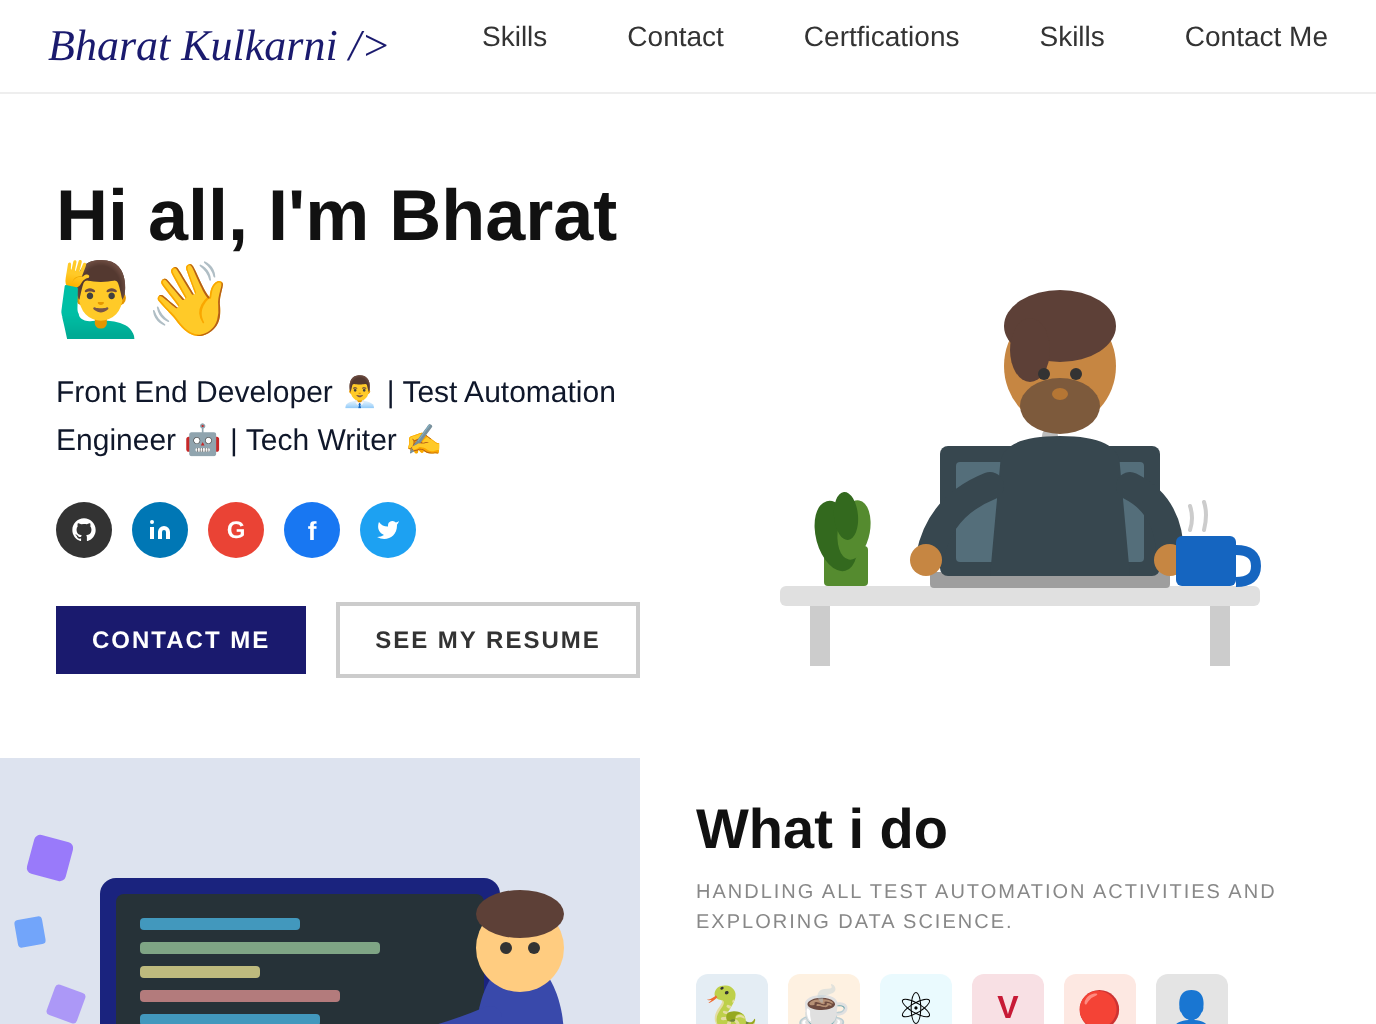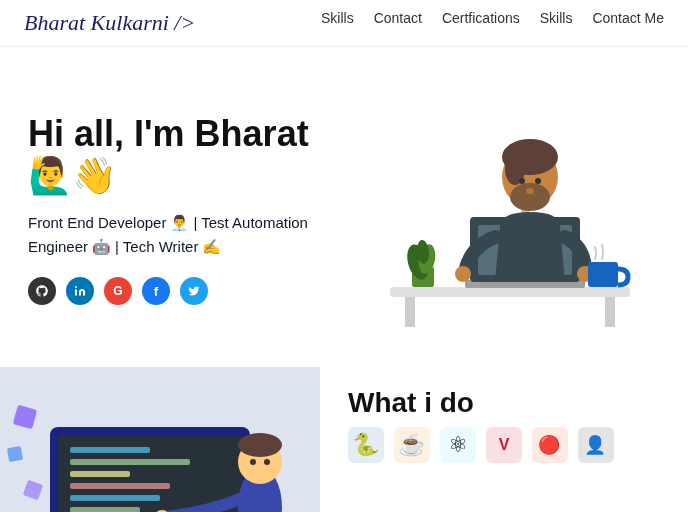--- a/index.html
+++ b/index.html
@@ -6,29 +6,29 @@
     body { font-family: Arial, sans-serif; background: #fff; width: 688px; min-height: 512px; overflow-x: hidden; }
 
     
     nav {
       display: flex; justify-content: space-between;
       padding: 10px 24px; border-bottom: 1px solid #eee; position: sticky; top: 0; background: #fff; z-index: 10;
     }
     .nav-logo {
       font-family: 'Brush Script MT', cursive; font-size: 22px; color: #1a1a6e; font-style: italic;
     }
-    .nav-links { display: flex; gap: 20px; }
+    .nav-links { display: flex; gap: 40px; }
     .nav-links a {
       text-decoration: none; color: #333; font-size: 14px; font-weight: 500;
     }
     .nav-links a:last-child { color: #333; }
 
     
     .hero {
-      display: flex; align-items: flex-end; padding: 40px 28px 20px;
+      display: flex; align-items: center; padding: 40px 28px 20px;
       position: relative; min-height: 290px;
     }
     .hero-left { flex: 1; }
     .hero-title { font-size: 36px; font-weight: 700; color: #111; margin-bottom: 14px; }
     .hero-subtitle { font-size: 15px; color: #0f172a; line-height: 1.6; margin-bottom: 18px; max-width: 320px; }
     .social-icons { display: flex; gap: 10px; margin-bottom: 22px; }
     .social-icon {
       width: 28px; height: 28px; border-radius: 50%; display: flex; align-items: center; justify-content: center;
       font-size: 13px; font-weight: 700; color: #fff; text-decoration: none;
     }
@@ -100,20 +100,24 @@
       </a>
       <a href="#" class="social-icon si-facebook">
         <span style="font-size:13px;font-weight:700;">f</span>
       </a>
       <a href="#" class="social-icon si-twitter">
         <svg width="12" height="12" viewBox="0 0 24 24" fill="white">
             <path d="M23 3a10.9 10.9 0 01-3.14 1.53 4.48 4.48 0 00-7.86 3v1A10.66 10.66 0 013 4s-4 9 5 13a11.64 11.64 0 01-7 2c9 5 20 0 20-11.5a4.5 4.5 0 00-.08-.83A7.72 7.72 0 0023 3z"></path>
           </svg>
       </a>
     </div>
+    <div>
+      <button class="btn-contact">CONTACT ME</button>
+      <button class="btn-resume">SEE MY RESUME</button>
+    </div>
   </div>
 
   <div class="hero-right">
     <svg width="280" height="230" viewBox="0 0 280 230" xmlns="http://www.w3.org/2000/svg">
 
       <rect x="20" y="190" width="240" height="10" rx="3" fill="#e0e0e0"></rect>
 
       <rect x="35" y="200" width="10" height="30" fill="#cccccc"></rect>
       <rect x="235" y="200" width="10" height="30" fill="#cccccc"></rect>
 
@@ -196,20 +200,21 @@
 
       <rect x="0" y="200" width="320" height="30" fill="#c5cae9"></rect>
 
       <rect x="250" y="175" width="12" height="30" rx="4" fill="#283593"></rect>
       <rect x="265" y="175" width="12" height="30" rx="4" fill="#283593"></rect>
     </svg>
   </div>
 
   <div class="section2-right">
     <h2 class="section2-title">What i do</h2>
+    <p class="section2-sub">HANDLING ALL TEST AUTOMATION ACTIVITIES AND EXPLORING DATA SCIENCE.</p>
 
     <div class="tech-grid">
 
       <div class="tech-item">
         <div class="tech-icon" style="background:#3776ab22;font-size:22px;">🐍</div>
 
       </div>
 
       <div class="tech-item">
         <div class="tech-icon" style="background:#f8981d22;font-size:22px;">☕</div>

